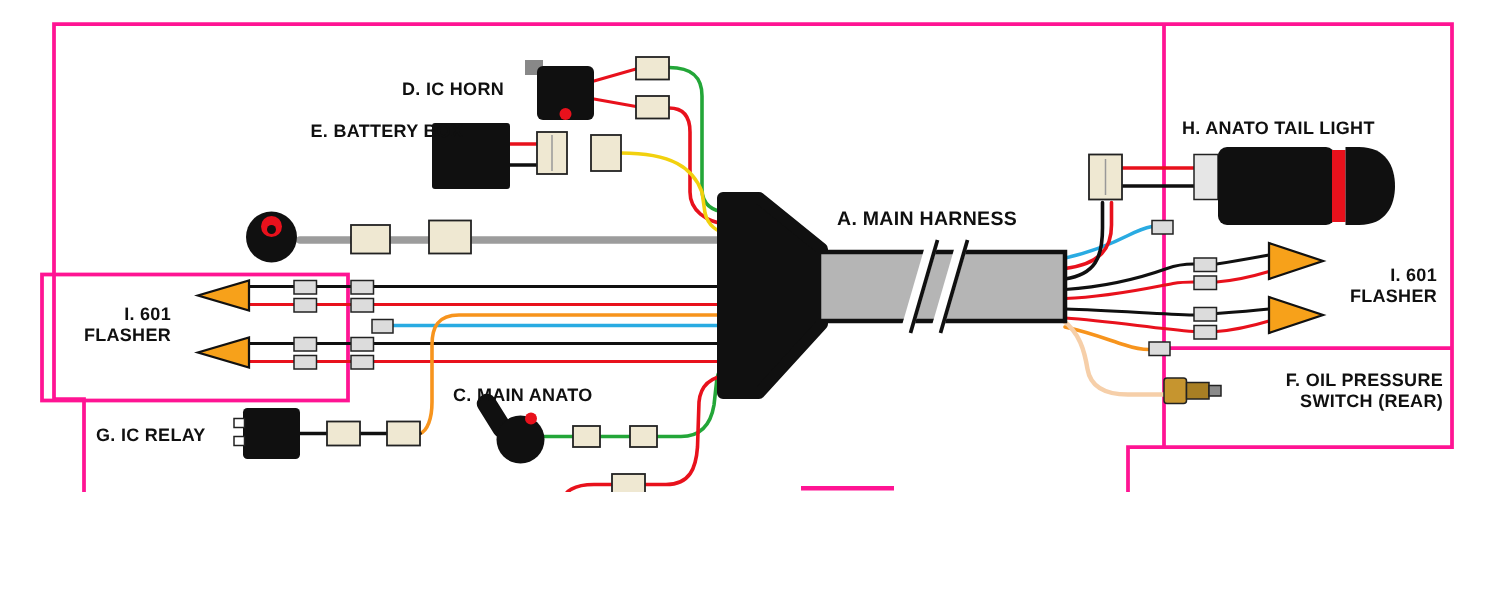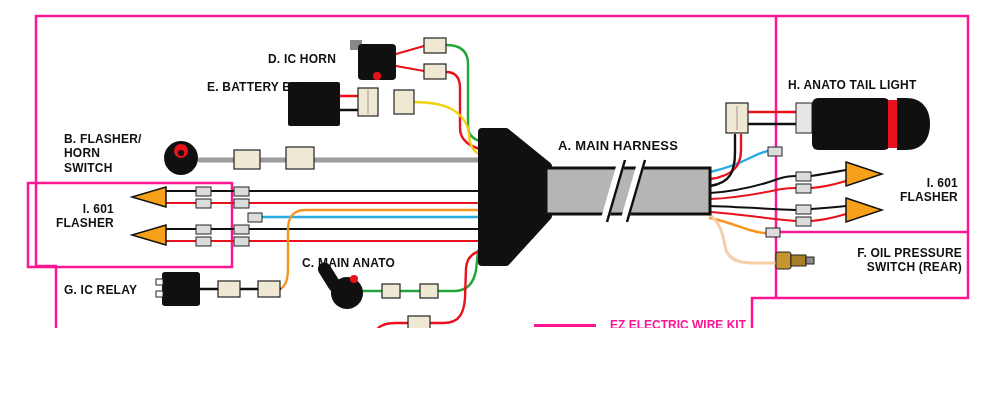--- a/index.html
+++ b/index.html
@@ -191,37 +191,33 @@
   <g>
     <rect class="brass" x="776" y="252" width="15" height="17" rx="2"></rect>
     <rect x="791" y="255" width="15" height="11" fill="#a87f24" stroke="#222"></rect>
     <rect x="806" y="257" width="8" height="7" fill="#8a8a8a" stroke="#222"></rect>
   </g>
 
 </svg>
 
 <div class="lbl" style="left:268px;top:52px;">D. IC HORN</div>
 <div class="lbl" style="left:172px;top:80px;margin-left:35px;">E. BATTERY BOX</div>
-<div class="lbl" style="left:64px;top:132px;">B. FLASHER/
-HORN
-SWITCH</div>
 <div class="lbl c" style="left:38px;top:202px;width:76px;">I. 601
 FLASHER</div>
 <div class="lbl" style="left:64px;top:283px;">G. IC RELAY</div>
 <div class="lbl" style="left:302px;top:256px;">C. MAIN ANATO</div>
 <div class="lbl big" style="left:558px;top:138px;">A. MAIN HARNESS</div>
 <div class="lbl" style="left:788px;top:78px;">H. ANATO TAIL LIGHT</div>
 <div class="lbl c" style="left:882px;top:176px;width:76px;">I. 601
 FLASHER</div>
 <div class="lbl c" style="left:826px;top:246px;width:136px;">F. OIL PRESSURE
 SWITCH (REAR)</div>
 
 <div class="legend">
   <div class="legend-row">
     <span class="legend-line pink"></span>
-    <span class="legend-text pink">EZ ELECTRIC WIRE KIT</span>
   </div>
   <div class="legend-row">
     <span class="legend-line cyan"></span>
   </div>
 </div>
 
 </div>
 
 </body></html>

